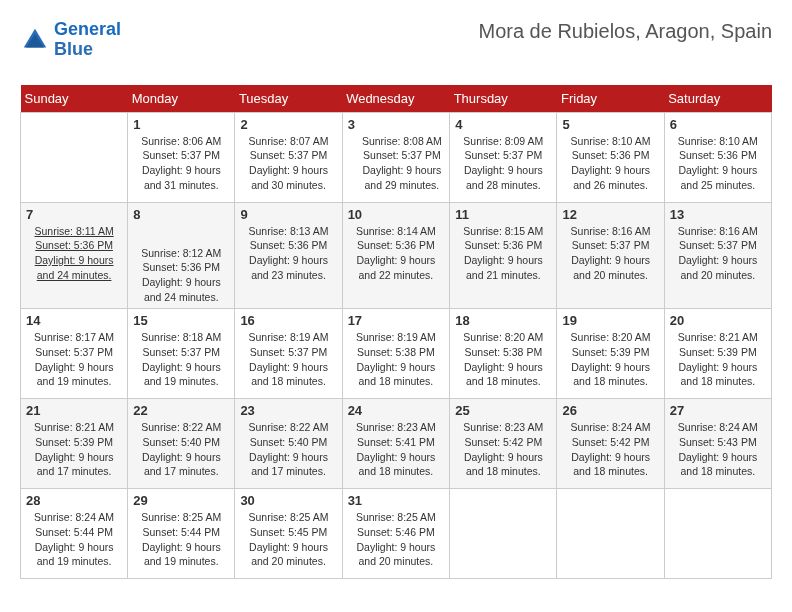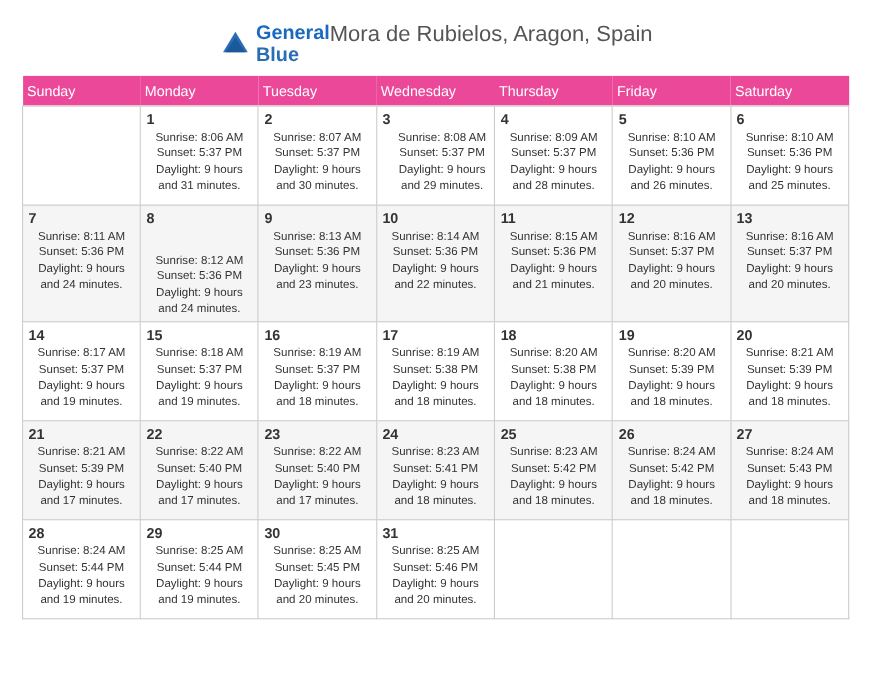--- a/index.html
+++ b/index.html
@@ -5,23 +5,23 @@
     * { box-sizing: border-box; margin: 0; padding: 0; }
     body {
       font-family: Arial, sans-serif;
       background: #fff;
       width: 792px;
       min-height: 612px;
       padding: 20px;
     }
     .header-area {
       display: flex;
-      justify-content: center;
+      justify-content: space-between;
       align-items: flex-start;
-      margin-bottom: 9px;
+      margin-bottom: 25px;
     }
     .logo {
       display: flex;
       align-items: center;
       gap: 4px;
     }
     .logo-text {
       font-size: 18px;
       font-weight: bold;
       color: #333;
@@ -46,21 +46,21 @@
     .location-title {
       font-size: 20px;
       color: #555;
     }
     table {
       width: 100%;
       border-collapse: collapse;
       font-size: 11px;
     }
     thead tr th {
-      background-color: #ec4899;
+      background-color: #b91c1c;
       color: white;
       padding: 6px 4px;
       text-align: left;
       font-size: 13px;
       font-weight: normal;
     }
     tbody tr td {
       border: 1px solid #ccc;
       vertical-align: top;
       padding: 4px 5px;
@@ -166,21 +166,21 @@
           <span class="day-number">6</span>
           <div class="day-info" style="white-space: pre-line;">Sunrise: 8:10 AM
 Sunset: 5:36 PM
 Daylight: 9 hours
 and 25 minutes.</div>
         </td>
       </tr>
       <tr>
         <td>
           <span class="day-number">7</span>
-          <div class="day-info" style="white-space: pre-line;">Sunrise: 8:11 AM
+          <div class="day-info" style="white-space: pre-line; text-decoration: underline;">Sunrise: 8:11 AM
 Sunset: 5:36 PM
 Daylight: 9 hours
 and 24 minutes.</div>
         </td>
         <td>
           <span class="day-number">8</span>
           <div class="day-info" style="white-space: pre-line; margin-top: 24px;">Sunrise: 8:12 AM
 Sunset: 5:36 PM
 Daylight: 9 hours
 and 24 minutes.</div>

